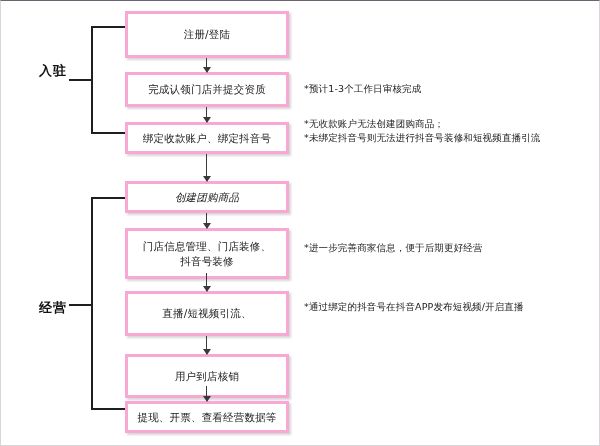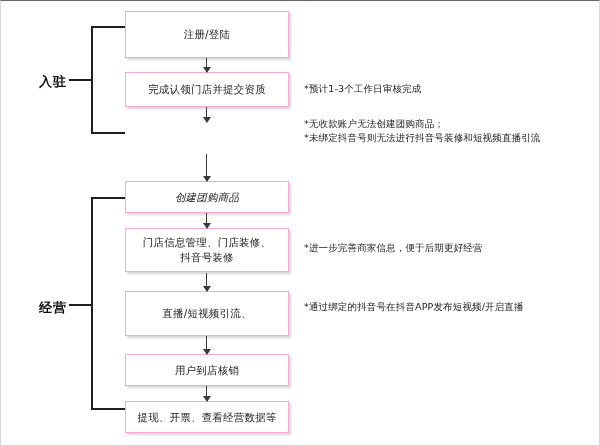--- a/index.html
+++ b/index.html
@@ -20,21 +20,21 @@
     box-sizing: border-box;
     border: 1px solid #d8d6da;
     border-top-color: #6b6470;
   }
   
   .node {
     position: absolute;
     left: 124px;
     width: 164px;
     box-sizing: border-box;
-    border: 1px solid #f9a8d4;
+    border: 3px solid #f9a8d4;
     background: #ffffff;
     box-shadow: 2px 2px 2px rgba(0,0,0,0.16);
     display: flex;
     align-items: center;
     justify-content: center;
     text-align: center;
     color: #1a1a1a;
     font-size: 10.5px;
     line-height: 15px;
     letter-spacing: 0.2px;
@@ -95,53 +95,56 @@
     letter-spacing: 0.15px;
   }
 </style>
 </head>
 <body>
 
 <div id="canvas">
 
   <div class="bracket" style="left:90px; top:25px; height:108px;"></div>
   <div class="bracket-stem" style="left:68px; top:78px;"></div>
-  <div class="bracket-label" style="left:38px; top:72px;">入驻</div>
+  <div class="bracket-label" style="left:38px; top:61px;">入驻</div>
 
   <div class="bracket" style="left:90px; top:196px; height:213px;"></div>
   <div class="bracket-stem" style="left:68px; top:303px;"></div>
   <div class="bracket-label" style="left:38px; top:298px;">经营</div>
 
   <div class="node" style="top:10px; height:47px;">
     <span>注册/登陆</span>
   </div>
 
   <div class="node" style="top:71px; height:35px;">
     <span>完成认领门店并提交资质</span>
   </div>
 
+  <div class="node" style="top:121px; height:32px;">
+    <span>绑定收款账户、绑定抖音号</span>
+  </div>
 
   <div class="node" style="top:180px; height:32px;font-style:italic;">
     <span>创建团购商品</span>
   </div>
 
-  <div class="node" style="top:227px; height:44px;">
+  <div class="node" style="top:227px; height:51px;">
     <span>
       <span>门店信息管理、门店装修、</span>
       <span>抖音号装修</span>
     </span>
   </div>
 
   <div class="node" style="top:290px; height:45px;">
     <span>
       <span>直播/短视频引流、</span>
     </span>
   </div>
 
-  <div class="node" style="top:353px; height:32px;">
+  <div class="node" style="top:353px; height:44px;">
     <span>用户到店核销</span>
   </div>
 
   <div class="node" style="top:400px; height:32px;font-family:Liberation Serif, serif;">
     <span>提现、开票、查看经营数据等</span>
   </div>
 
   <div class="arrow" style="top:57px;  height:14px;"></div>
   <div class="arrow" style="top:106px; height:15px;"></div>
   <div class="arrow" style="top:153px; height:27px;"></div>

